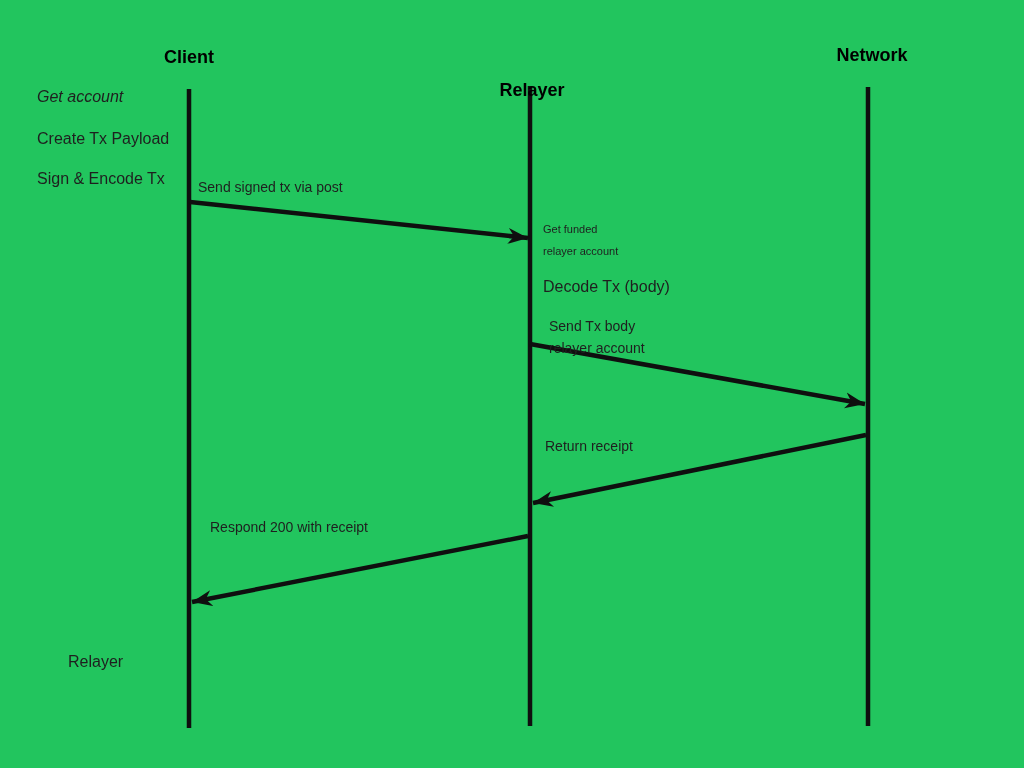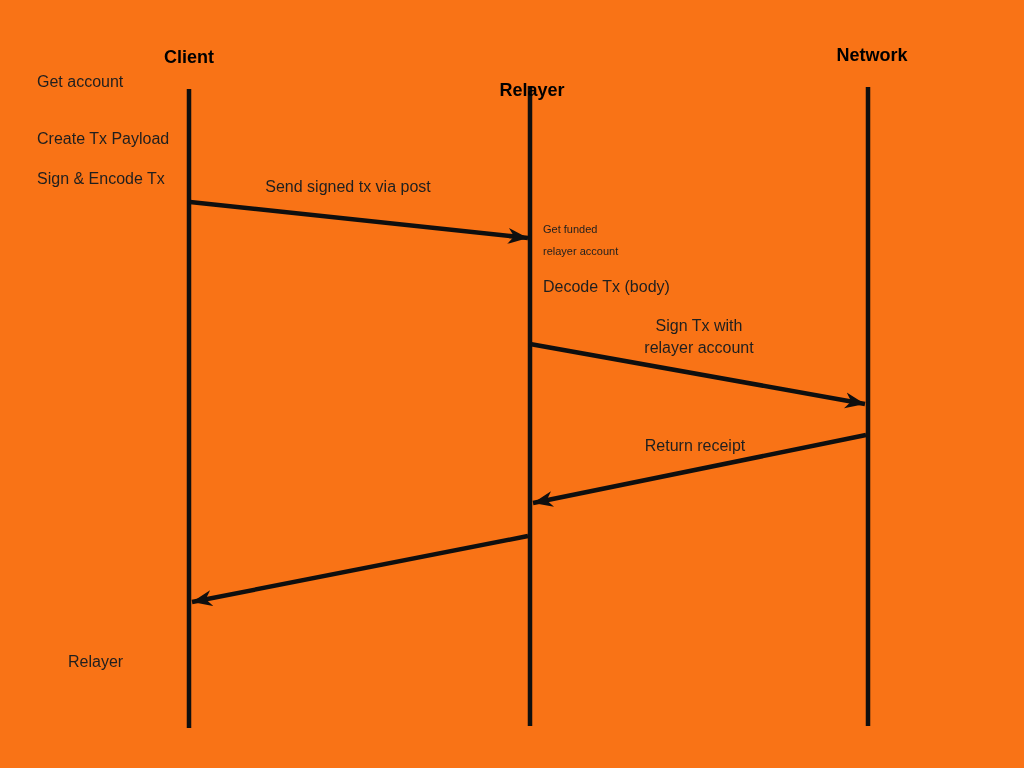--- a/index.html
+++ b/index.html
@@ -3,21 +3,21 @@
 <meta charset="utf-8">
 <style>
   html, body {
     margin: 0;
     padding: 0;
   }
   .canvas {
     position: relative;
     width: 1024px;
     height: 768px;
-    background: #f97316;
+    background: #22c55e;
     font-family: "Liberation Sans", sans-serif;
     color: #1f1f1f;
     overflow: hidden;
   }
   .diagram-svg {
     position: absolute;
     left: 0;
     top: 0;
     width: 1024px;
     height: 768px;
@@ -43,22 +43,21 @@
     width: 140px;
     text-align: center;
     font-size: 18px;
     line-height: 22px;
     font-weight: bold;
     color: #000000;
   }
   .msg-label {
     position: absolute;
     width: 300px;
-    text-align: center;
-    font-size: 16px;
+    font-size: 14px;
     line-height: 22px;
   }
   .note-block {
     position: absolute;
     font-size: 11px;
     line-height: 22px;
     white-space: nowrap;
   }
 </style>
 </head>
@@ -80,35 +79,36 @@
     <line class="msg-line" x1="190" y1="202" x2="528" y2="238" marker-end="url(#arrowhead)"></line>
     <line class="msg-line" x1="530" y1="344" x2="865" y2="404" marker-end="url(#arrowhead)"></line>
     <line class="msg-line" x1="866" y1="435" x2="533" y2="503" marker-end="url(#arrowhead)"></line>
     <line class="msg-line" x1="528" y1="536" x2="192" y2="602" marker-end="url(#arrowhead)"></line>
   </svg>
 
   <div class="actor-label" style="left:119px; top:46px;">Client</div>
   <div class="actor-label" style="left:462px; top:44px;margin-top:35px;">Relayer</div>
   <div class="actor-label" style="left:802px; top:44px;">Network</div>
 
-  <div class="txt" style="left:37px; top:71px;">Get account</div>
+  <div class="txt" style="left:37px; top:86px;font-style:italic;">Get account</div>
   <div class="txt" style="left:37px; top:128px;">Create Tx Payload</div>
   <div class="txt" style="left:37px; top:168px;">Sign &amp; Encode Tx</div>
 
   <div class="msg-label" style="left:198px; top:176px;">Send signed tx via post</div>
 
   <div class="note-block" style="left:543px; top:218px;">
     <div>Get funded</div>
     <div>relayer account</div>
   </div>
   <div class="txt" style="left:543px; top:276px;">Decode Tx (body)</div>
 
   <div class="msg-label" style="left:549px; top:315px;">
-    <div>Sign Tx with</div>
+    <div>Send Tx body</div>
     <div>relayer account</div>
   </div>
 
   <div class="msg-label" style="left:545px; top:435px;">Return receipt</div>
 
+  <div class="msg-label" style="left:210px; top:516px;">Respond 200 with receipt</div>
 
   <div class="txt" style="left:68px; top:651px;">Relayer</div>
 
 </div>
 
 </body></html>

